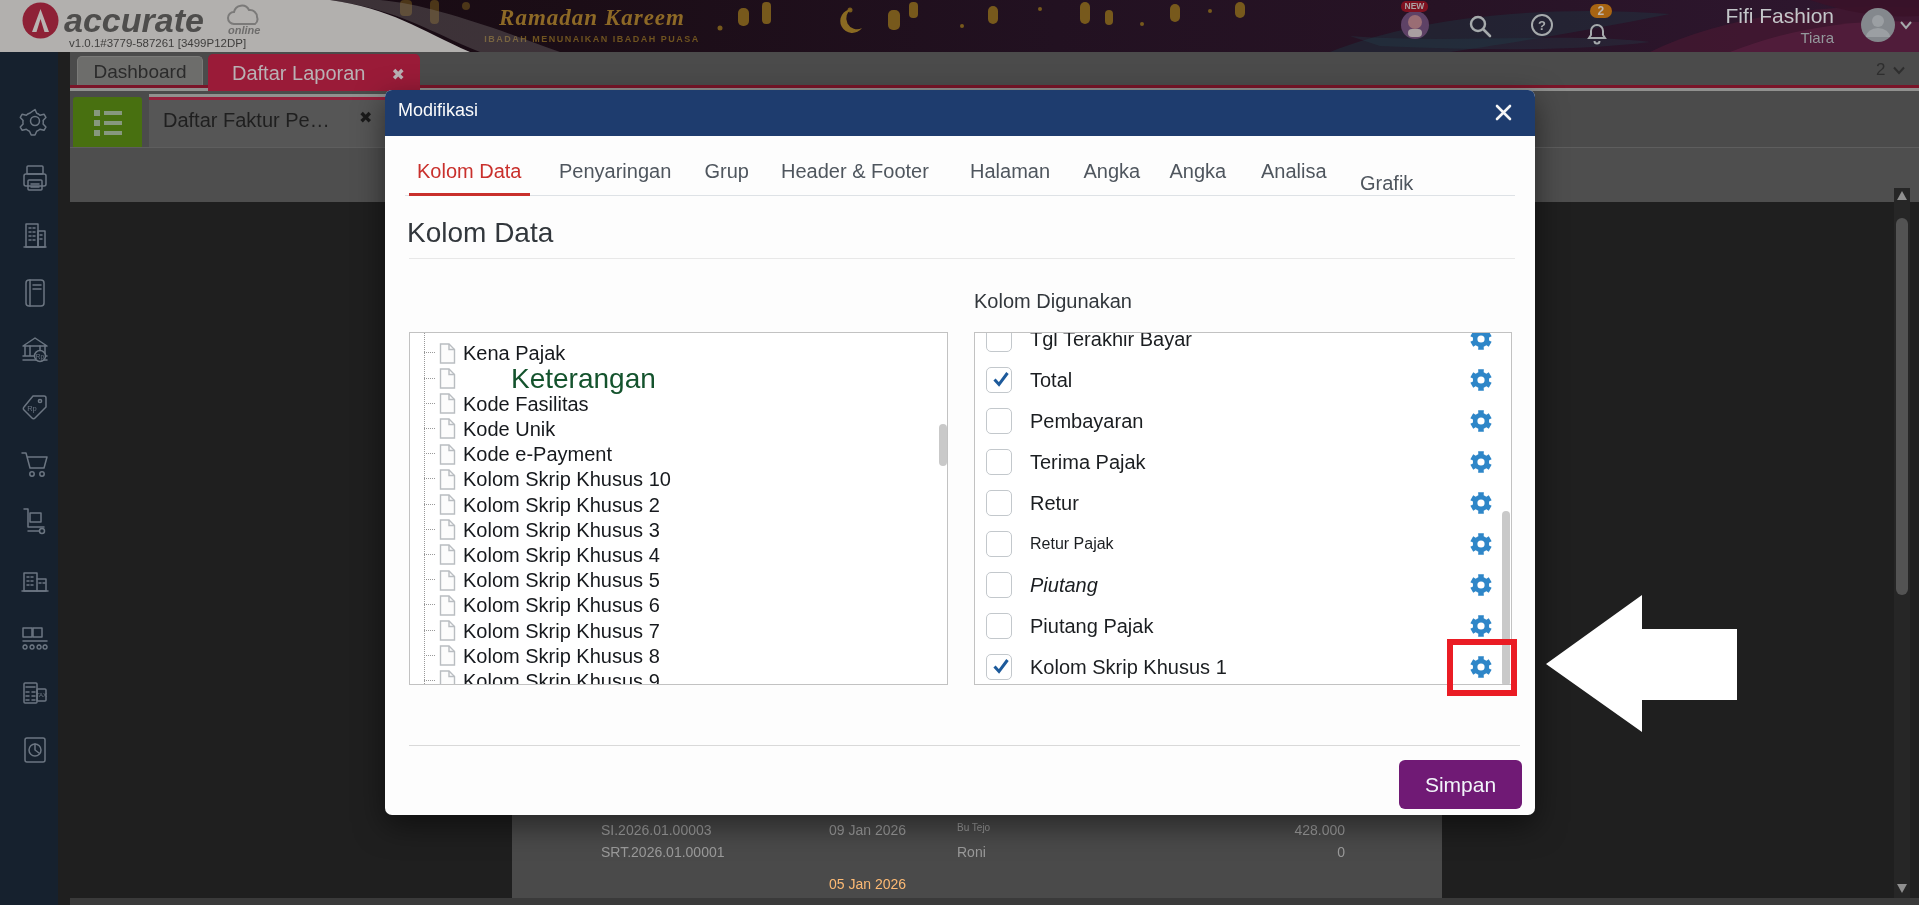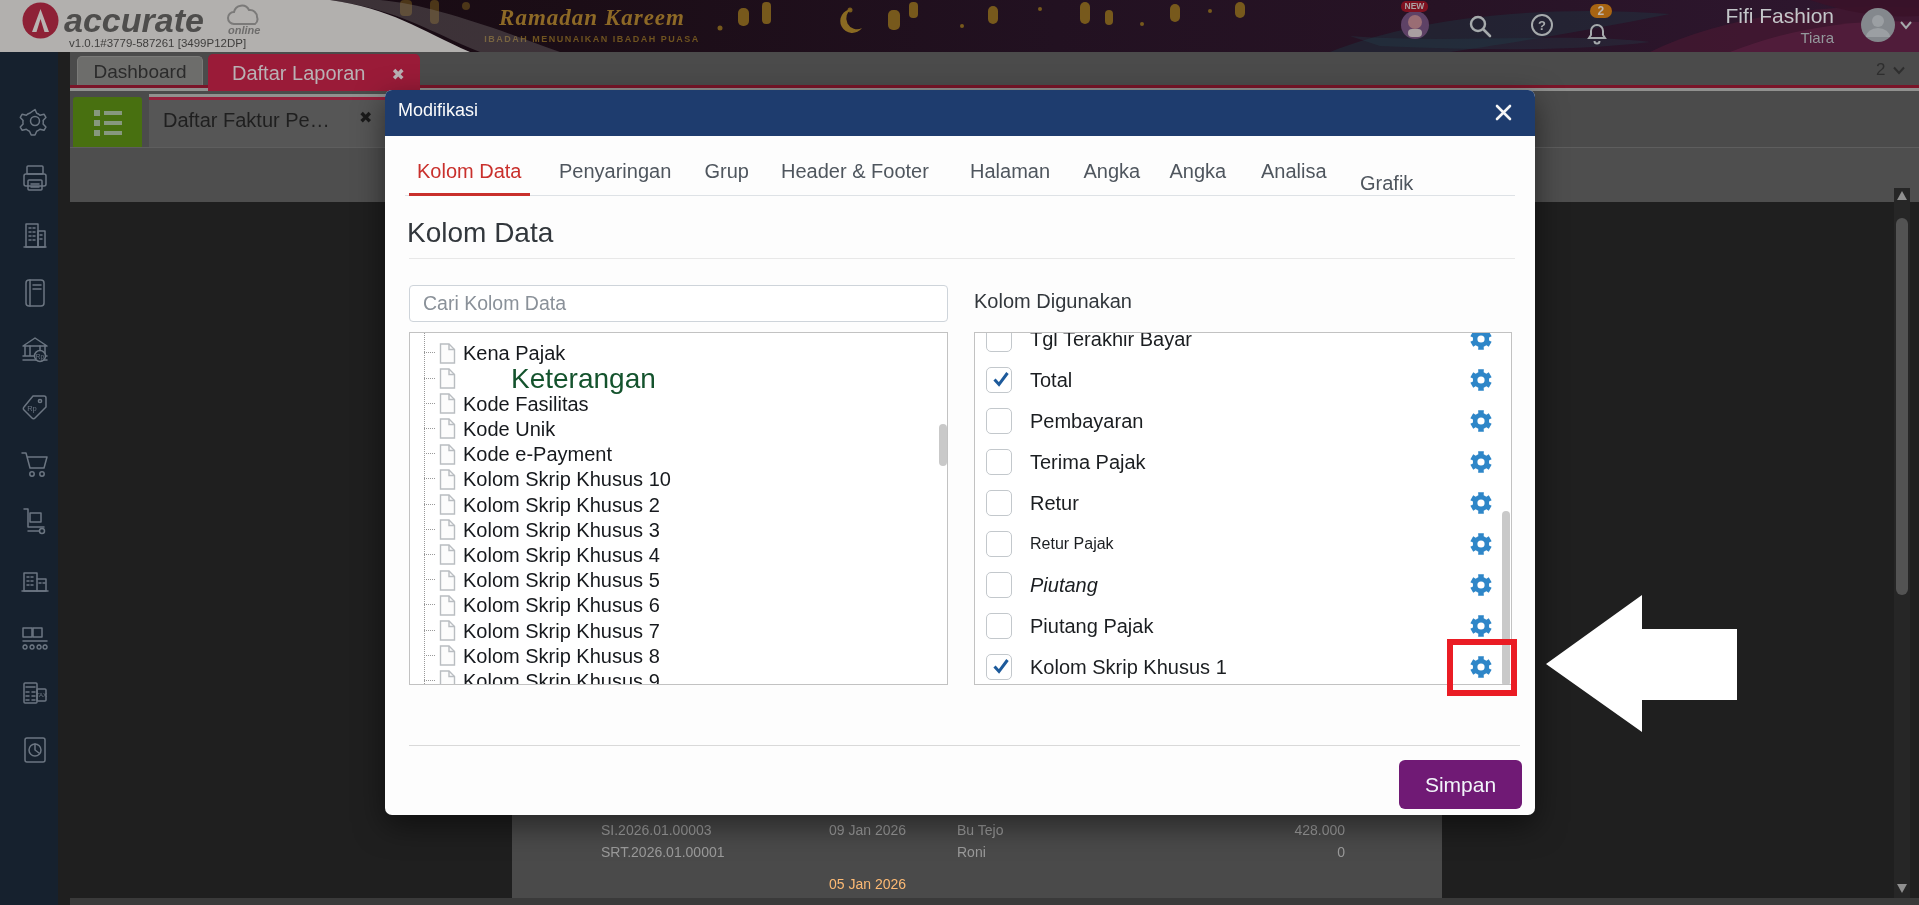--- a/index.html
+++ b/index.html
@@ -116,21 +116,21 @@
     </g>
   </svg>
 </div>
 
 <div class="abs" style="left:70px;top:147px;width:1849px;height:55px;background:#4e4e4e;border-top:1px solid #5e5e5e;"></div>
 
 <div class="abs" style="left:70px;top:202px;width:1849px;height:696px;background:#1f1f1f;"></div>
 <div class="abs" style="left:512px;top:202px;width:930px;height:696px;background:#4a4a4a;">
   <div class="abs" style="left:89px;top:620px;color:#9b9b9b;font-size:14px;">SI.2026.01.00003</div>
   <div class="abs" style="left:317px;top:620px;color:#9b9b9b;font-size:14px;">09 Jan 2026</div>
-  <div class="abs" style="left:445px;top:620px;color:#9b9b9b;font-size:14px;">Bu Tejo</div>
+  <div class="abs" style="left:445px;top:620px;color:#9b9b9b;font-size:10px;">Bu Tejo</div>
   <div class="abs" style="left:700px;top:620px;width:133px;text-align:right;color:#9b9b9b;font-size:14px;">428.000</div>
   <div class="abs" style="left:89px;top:642px;color:#9b9b9b;font-size:14px;">SRT.2026.01.00001</div>
   <div class="abs" style="left:317px;top:642px;color:#fdba74;font-size:14px;margin-top:32px;">05 Jan 2026</div>
   <div class="abs" style="left:445px;top:642px;color:#9b9b9b;font-size:14px;">Roni</div>
   <div class="abs" style="left:700px;top:642px;width:133px;text-align:right;color:#9b9b9b;font-size:14px;">0</div>
 </div>
 <div class="abs" style="left:70px;top:898px;width:1849px;height:7px;background:#3a3a3a;"></div>
 
 <div class="abs" style="left:1894px;top:188px;width:16px;height:710px;background:#262626;"></div>
 <svg class="abs" style="left:1897px;top:191px;" width="10" height="9" viewBox="0 0 10 9">
@@ -244,23 +244,20 @@
 <div style="position:absolute;left:299.5px;top:0;line-height:38px;">Grup</div>
 <div style="position:absolute;left:376px;top:0;line-height:38px;">Header &amp; Footer</div>
 <div style="position:absolute;left:565px;top:0;line-height:38px;">Halaman</div>
 <div style="position:absolute;left:678.5px;top:0;line-height:38px;">Angka</div>
 <div style="position:absolute;left:764.5px;top:0;line-height:38px;">Angka</div>
 <div style="position:absolute;left:856px;top:0;line-height:38px;">Analisa</div>
 <div style="position:absolute;left:955px;top:0;line-height:38px;margin-top:12px;">Grafik</div>
   </div>
   <div class="abs" style="left:22px;top:127px;color:#32373c;font-size:28px;">Kolom Data</div>
   <div class="abs" style="left:24px;top:168px;width:1106px;height:1px;background:#e8e8e8;"></div>
-  <div class="abs" style="left:24px;top:195px;width:539px;height:37px;border:1px solid #ced4da;border-radius:4px;background:#fff;">
-    <span style="position:absolute;left:13px;top:6px;color:#8a9199;font-size:19.5px;">Cari Kolom Data</span>
-  </div>
   <div class="abs" id="treelist" style="left:24px;top:242px;width:539px;height:353px;border:1px solid #c2c2c2;background:#fff;overflow:hidden;">
     <div class="abs" style="left:14px;top:0px;width:1px;height:353px;border-left:1px dotted #999;"></div>
 <div class="abs" style="left:14px;top:19.4px;width:11px;height:1px;border-top:1px dotted #999;"></div>
 <svg class="abs" style="left:29px;top:9.8px;" width="17" height="21" viewBox="0 0 17 21">
         <path d="M1.5,1 H10 L15.5,6.5 V20 H1.5 Z" fill="#fcfcfc" stroke="#b9bdc1" stroke-width="1.4"></path>
         <path d="M10,1 V6.5 H15.5" fill="none" stroke="#b9bdc1" stroke-width="1.4"></path>
       </svg>
 <div class="abs" style="left:53px;top:8.4px;color:#16191d;font-size:20px;line-height:24px;">Kena Pajak</div>
 <div class="abs" style="left:14px;top:44.6px;width:11px;height:1px;border-top:1px dotted #999;"></div>
 <svg class="abs" style="left:29px;top:35.0px;" width="17" height="21" viewBox="0 0 17 21">

